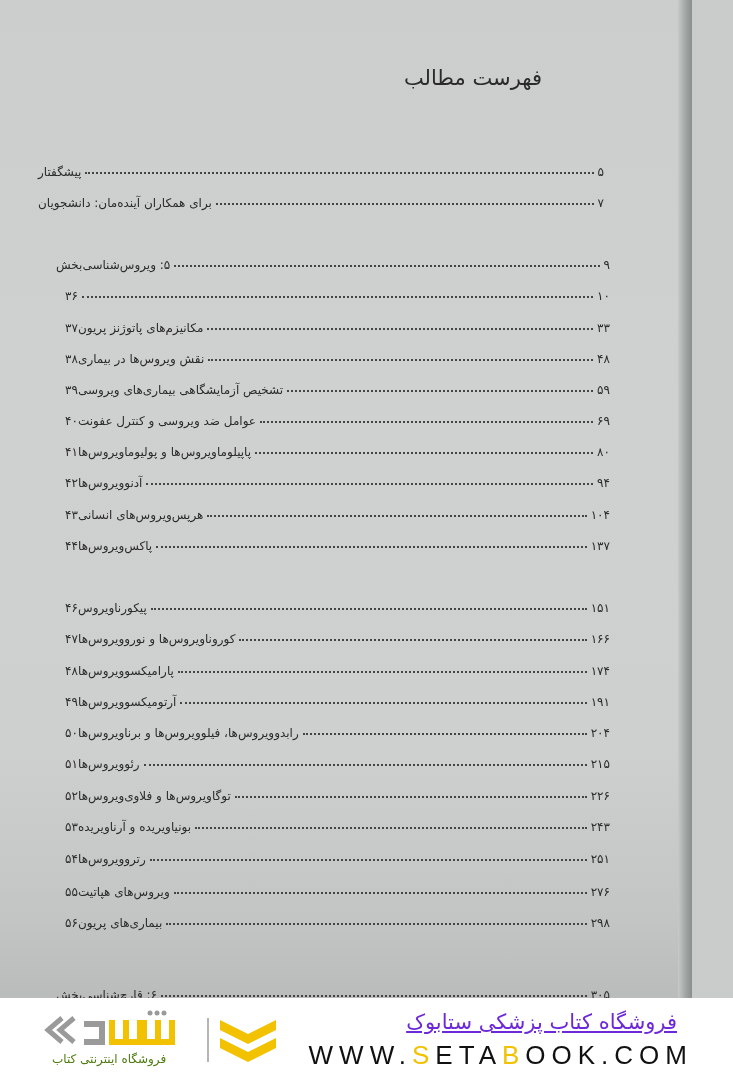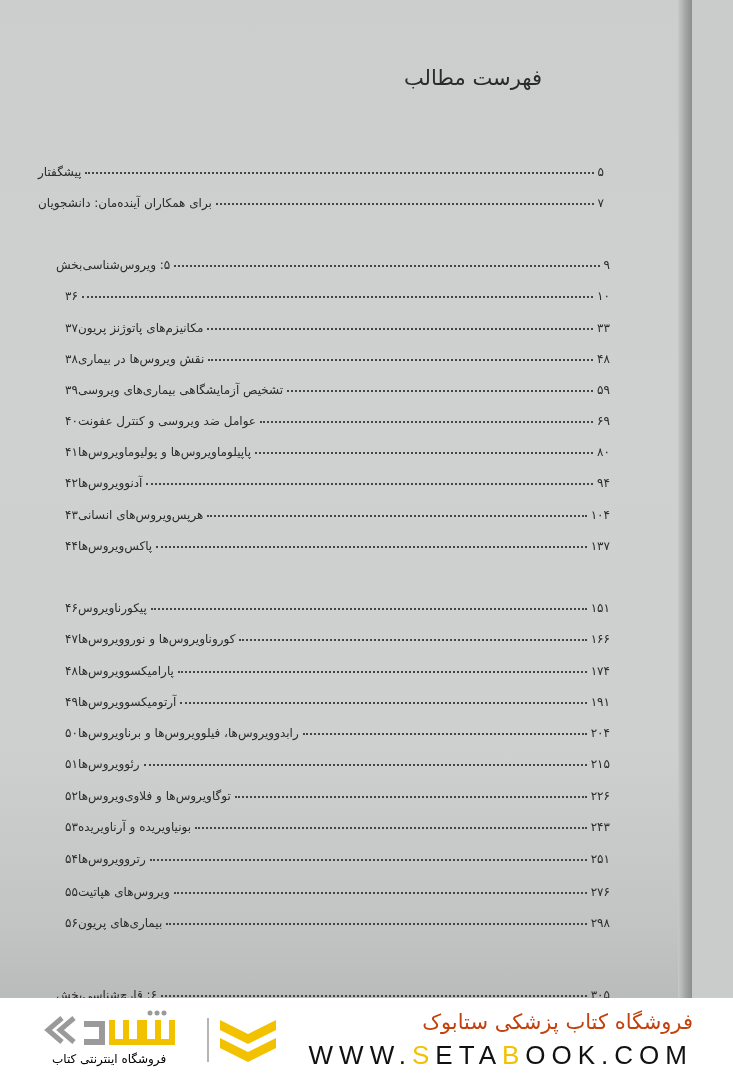--- a/index.html
+++ b/index.html
@@ -35,33 +35,33 @@
   }
   .row .page-no { flex: 0 0 auto; white-space: nowrap; text-align: left; }
   .row.front { right: 88px; }
   .row.part .label { flex: 0 0 auto; margin-left: 18px; }
   .row.part .title { margin-right: 0; }
   .banner {
     position: absolute; left: 0; top: 998px; width: 733px; height: 82px;
     background: #ffffff;
   }
   .banner-fa {
-    position: absolute; right: 40px; top: 12px; direction: rtl;
-    font-size: 21px; color: #c2410c;
+    position: absolute; right: 56px; top: 12px; direction: rtl;
+    font-size: 21px; color: #6d28d9; text-decoration: underline;
   }
   .banner-url {
     position: absolute; right: 40px; top: 42px;
     font-family: "Liberation Sans", sans-serif;
     font-size: 26px; letter-spacing: 6px; color: #111;
   }
   .banner-url .hl { color: #f2c200; }
   .logo { position: absolute; left: 40px; top: 12px; width: 240px; height: 62px; }
   .logo-divider { position: absolute; left: 167px; top: 8px; width: 2px; height: 44px; background: #b5b5b5; }
   .logo-sub {
-    position: absolute; left: 12px; top: 42px; font-size: 12px; color: #000000; direction: rtl;
+    position: absolute; left: 12px; top: 42px; font-size: 12px; color: #4d7c0f; direction: rtl;
   }
 </style>
 </head>
 <body>
 
 <div class="page">
   <div class="page-edge"></div>
 
   <div class="toc-title">فهرست مطالب</div>
 

